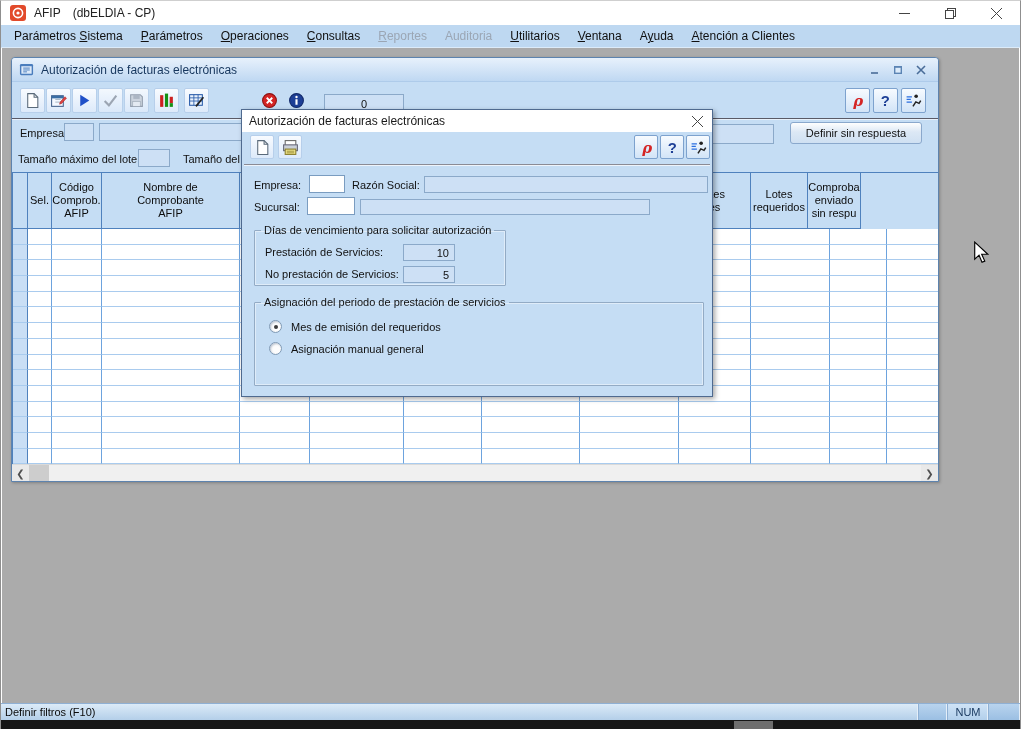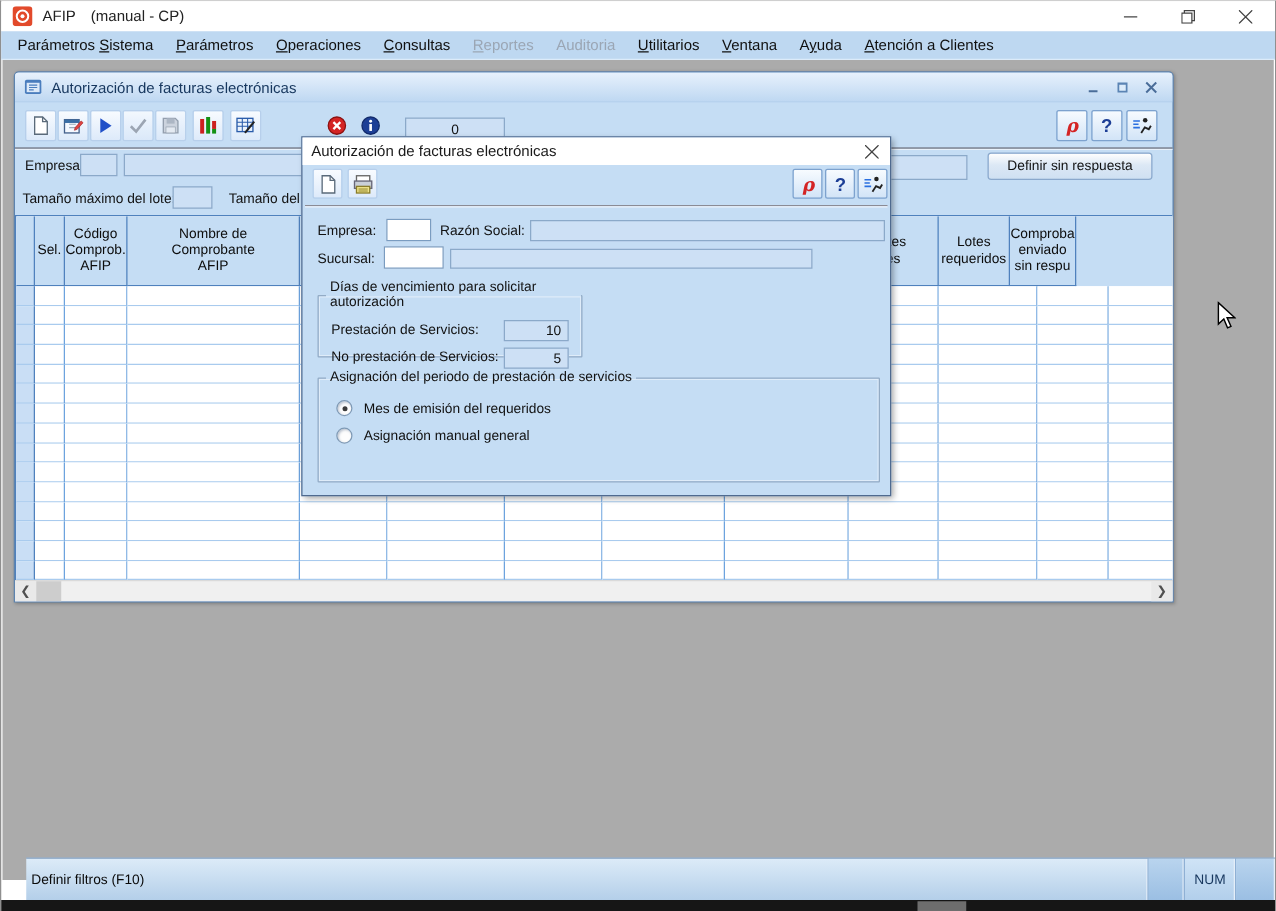--- a/index.html
+++ b/index.html
@@ -75,21 +75,21 @@
   .dtoolbar .tbtn { top:3px; width:24px; height:24px; }
   .dsep { position:absolute; left:2px; right:2px; top:54px; height:2px; border-top:1px solid #8b8b95; border-bottom:1px solid #eef4fb; }
 
   fieldset { position:absolute; border:1px solid #93abc5; border-radius:1px; padding:0; box-shadow:inset 0 0 0 1px rgba(255,255,255,.45); }
   legend { font-size:11px; color:#111; margin-left:6px; padding:0 3px; }
 
   .radio { position:absolute; width:13px; height:13px; border-radius:50%; background:#fdfdfd; border:1px solid #7e99b5; box-shadow:inset 1px 1px 2px rgba(90,110,140,.4); }
   .radio.checked::after { content:""; position:absolute; left:3.5px; top:3.5px; width:4px; height:4px; border-radius:50%; background:#3c3c3c; }
 
   
-  .statusbar { position:absolute; left:0; right:0; bottom:9px; height:34px; background:linear-gradient(#dcebf8,#b4cfe9); border-top:1px solid #8fb0d4; display:flex; font-size:11px;margin-left:20px; }
+  .statusbar { position:absolute; left:0; right:0; bottom:9px; height:17px; background:linear-gradient(#dcebf8,#b4cfe9); border-top:1px solid #8fb0d4; display:flex; font-size:11px; }
   .sb-panel { height:100%; display:flex; align-items:center; border-right:1px solid #8fb0d4; box-shadow:inset -1px 0 0 #e4eef8; }
   .sb-msg { flex:1; padding-left:4px; color:#0a0a0a; }
   .sb-small { width:29px; background:linear-gradient(#b9d4ee,#9bbfe3); }
   .sb-num { width:41px; justify-content:center; color:#17375e; background:linear-gradient(#cfe3f6,#b2cfeb); }
   .sb-end { width:31px; background:linear-gradient(#b9d4ee,#9bbfe3); border-right:none; }
 
   .bottom-edge { position:absolute; left:0; right:0; bottom:0; height:9px; background:#161616; }
   .taskbar-notch { position:absolute; left:733px; bottom:0; width:39px; height:8px; background:#6e6e6e; }
 
   .cursor { position:absolute; left:972px; top:240px; z-index:99; }
@@ -101,21 +101,21 @@
 
   <div class="titlebar">
     <span class="app-icon">
       <svg viewBox="0 0 16 16">
           <rect width="16" height="16" rx="3" fill="#e24a2b"></rect>
           <circle cx="8" cy="8" r="4.6" fill="none" stroke="#fff" stroke-width="1.6"></circle>
           <circle cx="8" cy="8" r="1.6" fill="#fff"></circle>
         </svg>
     </span>
     <span class="title">
-      <span>AFIP</span><span class="suffix">(manual - CP)</span>
+      <span>AFIP</span><span class="suffix">(dbELDIA - CP)</span>
     </span>
     <div class="win-controls">
       <div class="win-btn">
           <svg viewBox="0 0 11 11">
             <path d="M0 5.5h11" stroke="#444" stroke-width="1"></path>
           </svg>
         </div>
       <div class="win-btn">
           <svg viewBox="0 0 11 11" fill="none" stroke="#444">
             <rect x="2.5" y="0.5" width="8" height="8"></rect>
@@ -595,21 +595,21 @@
 
     <span class="lbl" style="left:12px;top:69px;">Empresa:</span>
     <input class="field white" style="position: absolute; left: 67px; top: 65px; width: 36px; height: 18px;" value="">
     <span class="lbl" style="left:110px;top:69px;">Razón Social:</span>
     <input class="field" style="position: absolute; left: 182px; top: 66px; width: 284px; height: 17px;" readonly="" value="">
 
     <span class="lbl" style="left:12px;top:91px;">Sucursal:</span>
     <input class="field white" style="position: absolute; left: 65px; top: 87px; width: 48px; height: 18px;" value="">
     <input class="field" style="position: absolute; left: 118px; top: 89px; width: 290px; height: 16px;" readonly="" value="">
 
-    <fieldset style="left:12px;top:114px;width:212px;height:62px;">
+    <fieldset style="left:12px;top:114px;width:252px;height:62px;">
       <legend>Días de vencimiento para solicitar autorización</legend>
       <span class="lbl" style="left:10px;top:10px;">Prestación de Servicios:</span>
       <input class="field num" style="position: absolute; left: 148px; top: 8px; width: 52px; height: 17px;" readonly="" value="10">
       <span class="lbl" style="left:10px;top:32px;">No prestación de Servicios:</span>
       <input class="field num" style="position: absolute; left: 148px; top: 30px; width: 52px; height: 17px;" readonly="" value="5">
     </fieldset>
 
     <fieldset style="left:12px;top:186px;width:450px;height:90px;">
       <legend>Asignación del periodo de prestación de servicios</legend>
       <span class="radio checked" style="left:14px;top:12px;"></span>

